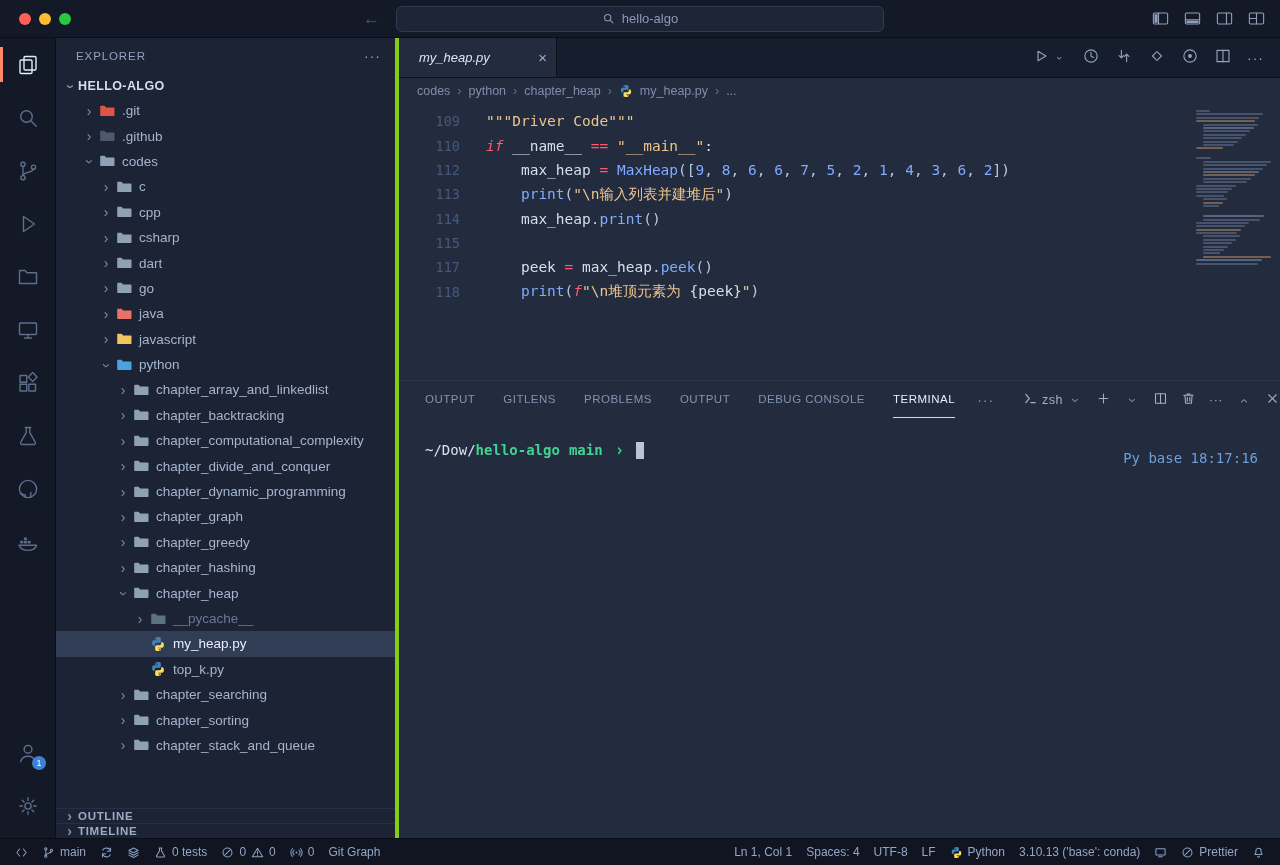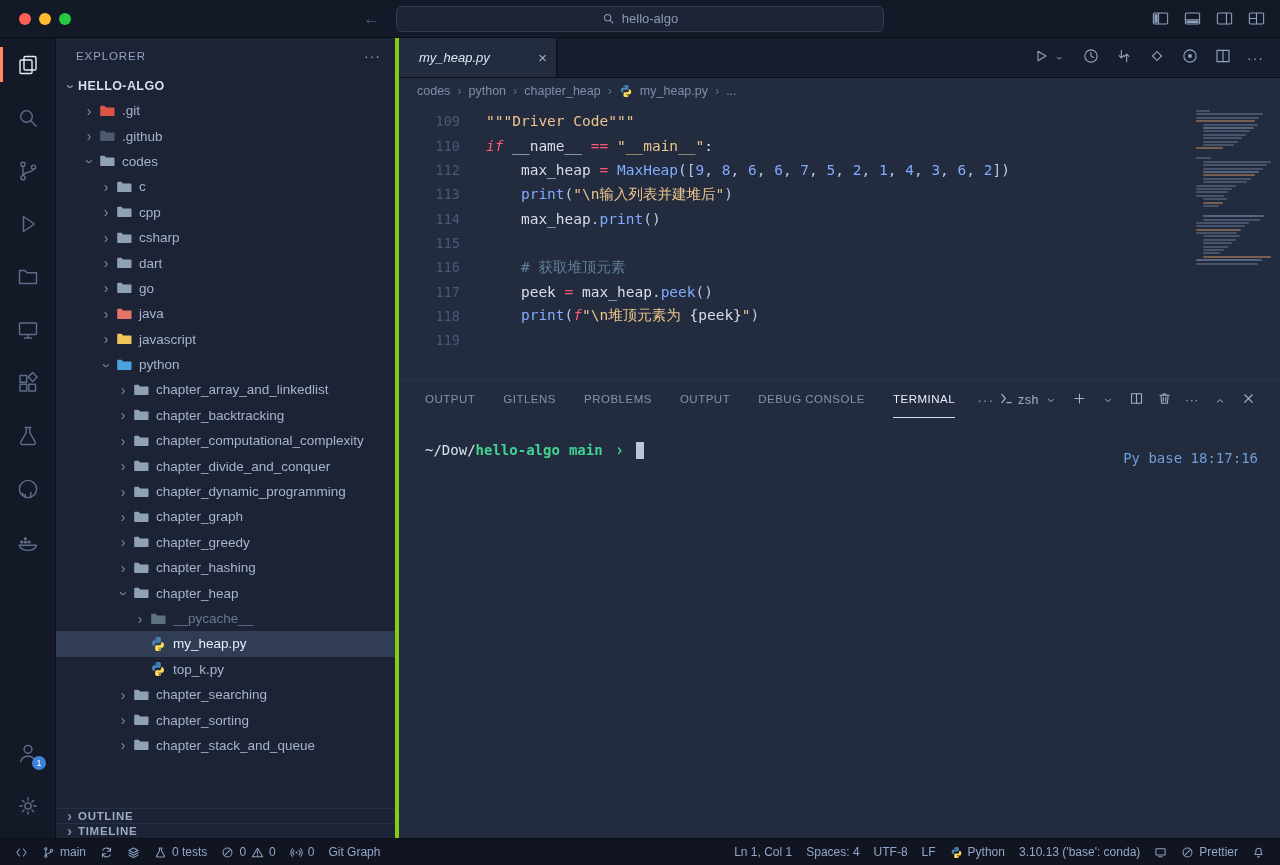--- a/index.html
+++ b/index.html
@@ -71,21 +71,21 @@
 .minimap{position:absolute;right:12px;top:6px;width:74px;}
 .mm-line{height:2px;margin-bottom:1.4px;background:#64748f;opacity:.55;border-radius:1px;}
 
 
 .panel{flex:0 0 458px;border-top:1px solid #2b3548;display:flex;flex-direction:column;}
 .panel-tabs{flex:0 0 37px;display:flex;align-items:stretch;padding-left:26px;font-size:11.5px;letter-spacing:.5px;color:#8193b2;}
 .ptabs-wrap{display:flex;gap:28px;align-items:stretch;}
 .ptab{display:flex;align-items:center;border-bottom:1px solid transparent;cursor:pointer;}
 .ptab.active{color:#e8eefb;border-bottom-color:#cfdaec;}
 .p-more{display:flex;align-items:center;margin-left:22px;font-size:14px;letter-spacing:1px;cursor:pointer;}
-.panel-right{margin-left:auto;display:flex;align-items:center;gap:13px;padding-right:24px;color:#9fb0ca;}
+.panel-right{margin-left:auto;display:flex;align-items:center;gap:13px;padding-right:0;color:#9fb0ca;}
 .pr-item{display:flex;align-items:center;gap:4px;cursor:pointer;font-size:12.5px;}
 .term{flex:1;padding:16px 22px 0 26px;font-family:"DejaVu Sans Mono",monospace;font-size:14px;}
 .term-line{display:flex;align-items:center;}
 .t-path{color:#d8e2f0;}
 .t-repo{color:var(--c-tg);font-weight:bold;}
 .t-branch{color:var(--c-tg);font-weight:bold;margin-left:9px;}
 .t-arrow{color:var(--c-tg);font-weight:bold;margin-left:9px;font-size:15px;display:inline-block;transform:scaleY(1.2);}
 .t-cursor{width:8px;height:17px;background:#b9c6da;margin-left:8px;display:inline-block;}
 .t-right{margin-left:auto;color:var(--c-tb);margin-top:16px;}
 
@@ -609,34 +609,26 @@
             </div>
             <div class="cl">
               <span class="ln">114</span>
               <span class="ct"><span class="tk-pln">    max_heap</span><span class="tk-pun">.</span><span class="tk-fn">print</span><span class="tk-pun">()</span></span>
             </div>
             <div class="cl">
               <span class="ln">115</span>
               <span class="ct"></span>
             </div>
             <div class="cl">
-              <span class="ln">116</span>
-              <span class="ct"><span class="tk-pln">    </span><span class="tk-com"># 获取堆顶元素</span></span>
-            </div>
-            <div class="cl">
               <span class="ln">117</span>
               <span class="ct"><span class="tk-pln">    peek </span><span class="tk-kw">=</span><span class="tk-pln"> max_heap</span><span class="tk-pun">.</span><span class="tk-fn">peek</span><span class="tk-pun">()</span></span>
             </div>
             <div class="cl">
               <span class="ln">118</span>
               <span class="ct"><span class="tk-pln">    </span><span class="tk-fn">print</span><span class="tk-pun">(</span><span class="tk-kwi">f</span><span class="tk-str">"\n堆顶元素为 </span><span class="tk-pln">{peek}</span><span class="tk-str">"</span><span class="tk-pun">)</span></span>
-            </div>
-            <div class="cl">
-              <span class="ln">119</span>
-              <span class="ct"></span>
             </div>
           </div>
         <div class="minimap">
             <div class="mm-line" style="width: 14px; margin-left: 2px;"></div>
             <div class="mm-line" style="width: 67px; margin-left: 2px;"></div>
             <div class="mm-line" style="width: 63px; margin-left: 2px;"></div>
             <div class="mm-line" style="width: 59px; margin-left: 2px; background: rgb(189, 138, 94);"></div>
             <div class="mm-line" style="width: 55px; margin-left: 9px;"></div>
             <div class="mm-line" style="width: 51px; margin-left: 9px; background: rgb(127, 149, 181);"></div>
             <div class="mm-line" style="width: 47px; margin-left: 9px;"></div>

